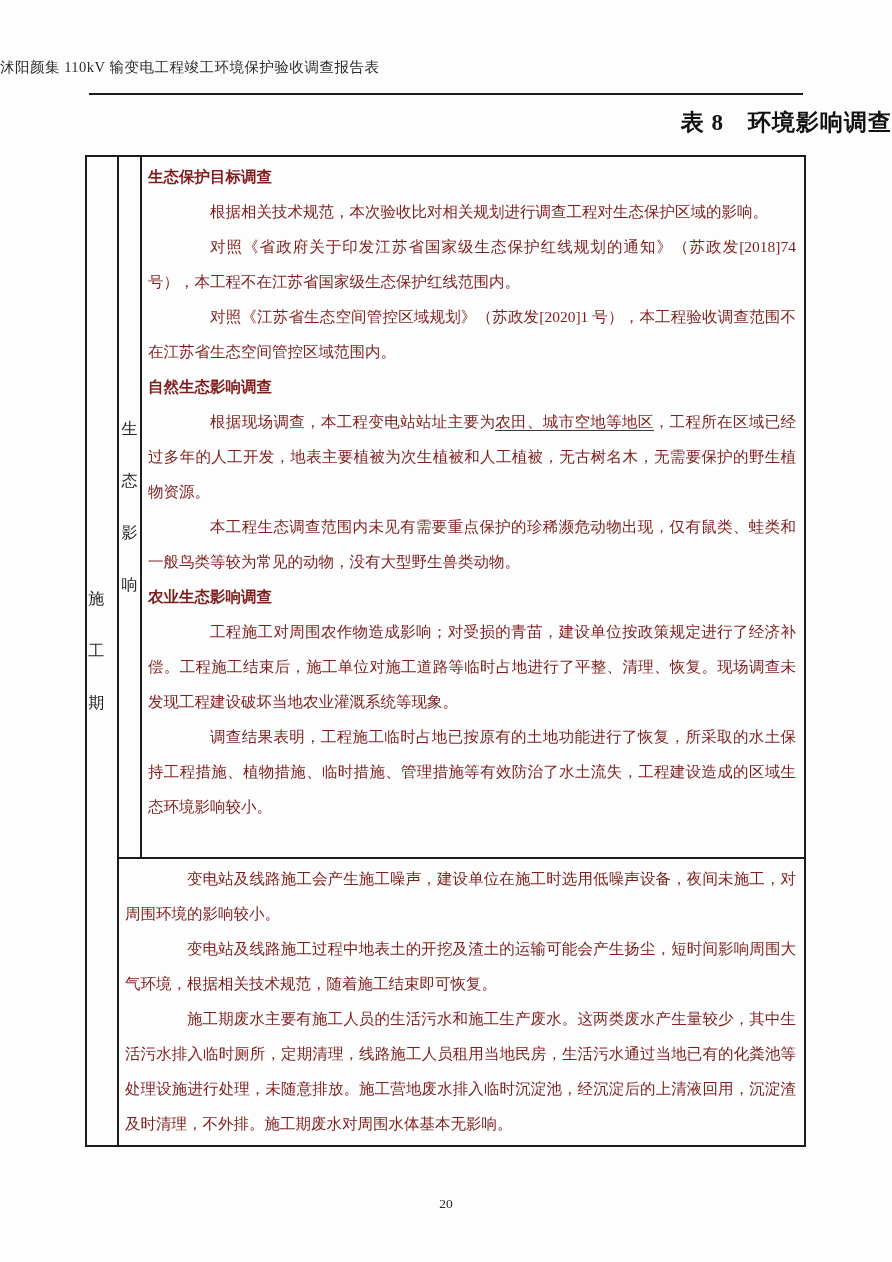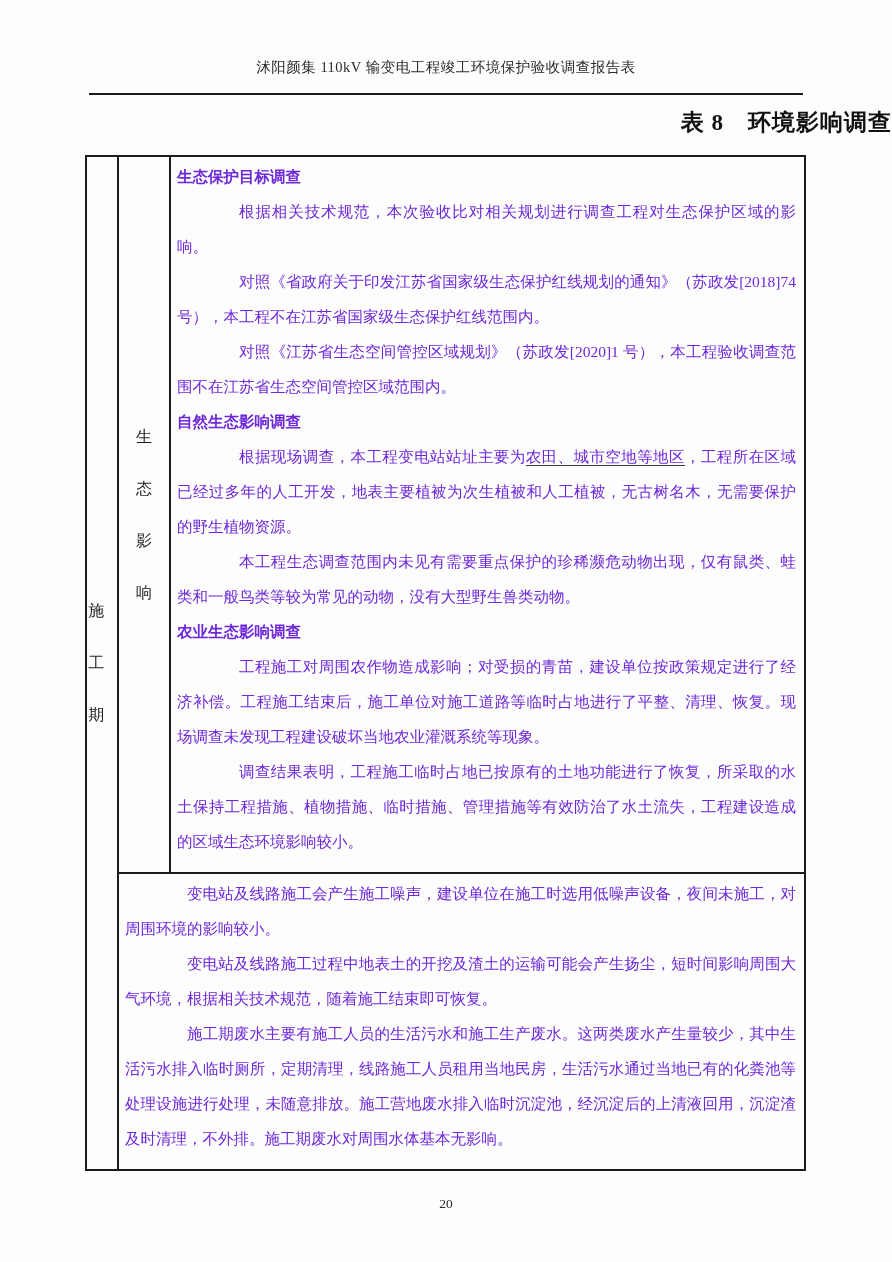--- a/index.html
+++ b/index.html
@@ -13,21 +13,20 @@
     width: 892px;
     height: 1262px;
     margin: 0 auto;
     background: #fdfdfd;
     overflow: hidden;
   }
   
   .header-text {
     position: absolute;
     top: 58px; left: 0; right: 0;
-    text-align: center;
     font-size: 14.5px;
     letter-spacing: 0.5px;
     color: #2b2b2b;
   }
   .header-rule {
     position: absolute;
     top: 93px; left: 89px;
     width: 714px; height: 2px;
     background: #1c1c1c;
   }
@@ -55,41 +54,41 @@
     border-right: 2px solid #1c1c1c;
     display: flex;
     align-items: center;
     justify-content: flex-start;
   }
   .rows-wrap { flex: 1; display: flex; flex-direction: column; }
   .trow { display: flex; }
   .trow.eco-row { min-height: 702px; border-bottom: 2px solid #1c1c1c; }
   .trow.pollution-row { min-height: 281px; }
   .label-col {
-    width: 52px;
+    width: 23px;
     border-right: 2px solid #1c1c1c;
     display: flex;
     align-items: center;
     justify-content: center;
   }
   .v-label {
     width: 1.15em;
     font-size: 16px;
     line-height: 52px;
     text-align: center;
     word-break: break-all;
     color: #1f1f1f;
   }
   .cell-content {
     flex: 1;
-    padding: 2px 8px 13px 6px;
+    padding: 2px 8px 4px 6px;
     font-size: 15.5px;
     line-height: 35px;
     text-align: justify;
-    color: #6d28d9;
+    color: #7f1d1d;
   }
   .sec-heading { font-weight: bold; text-align: left; }
   .para { text-indent: 62px; }
   .u-mark { border-bottom: 1px solid #3a3a3a; }
   
   .page-number {
     position: absolute;
     top: 1172px; left: 0; right: 0;
     text-align: center;
     font-size: 13.5px;

